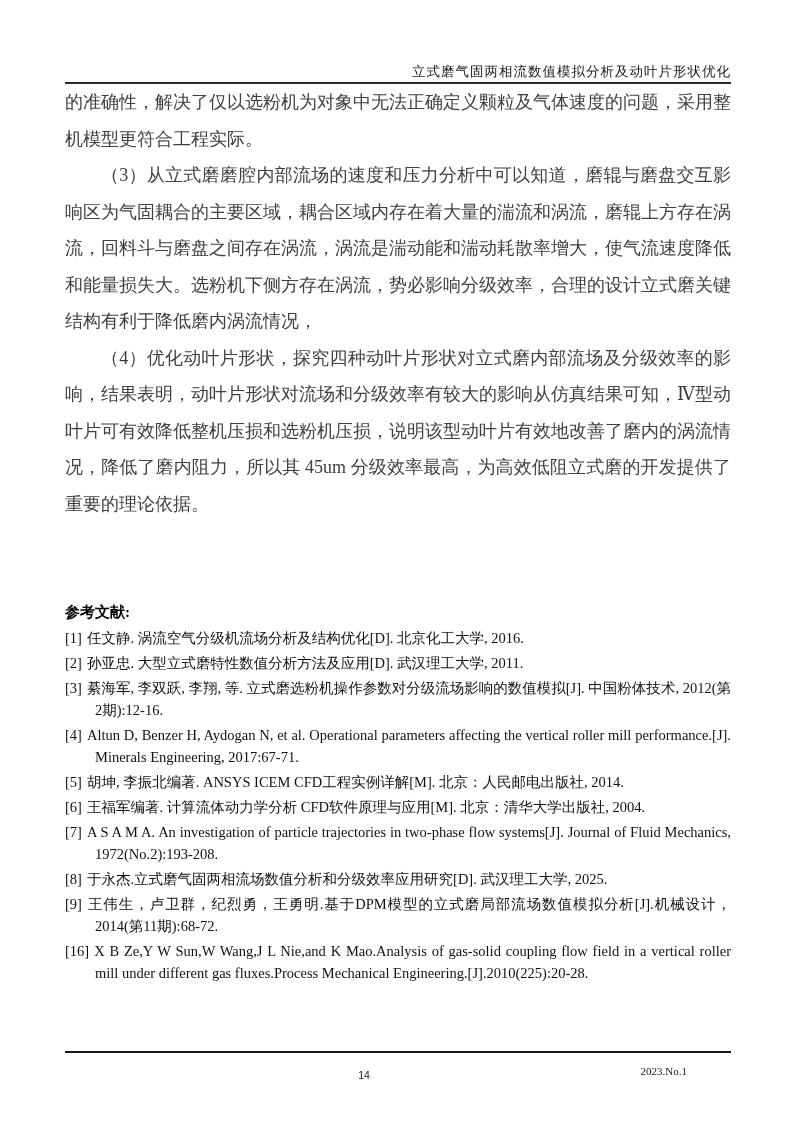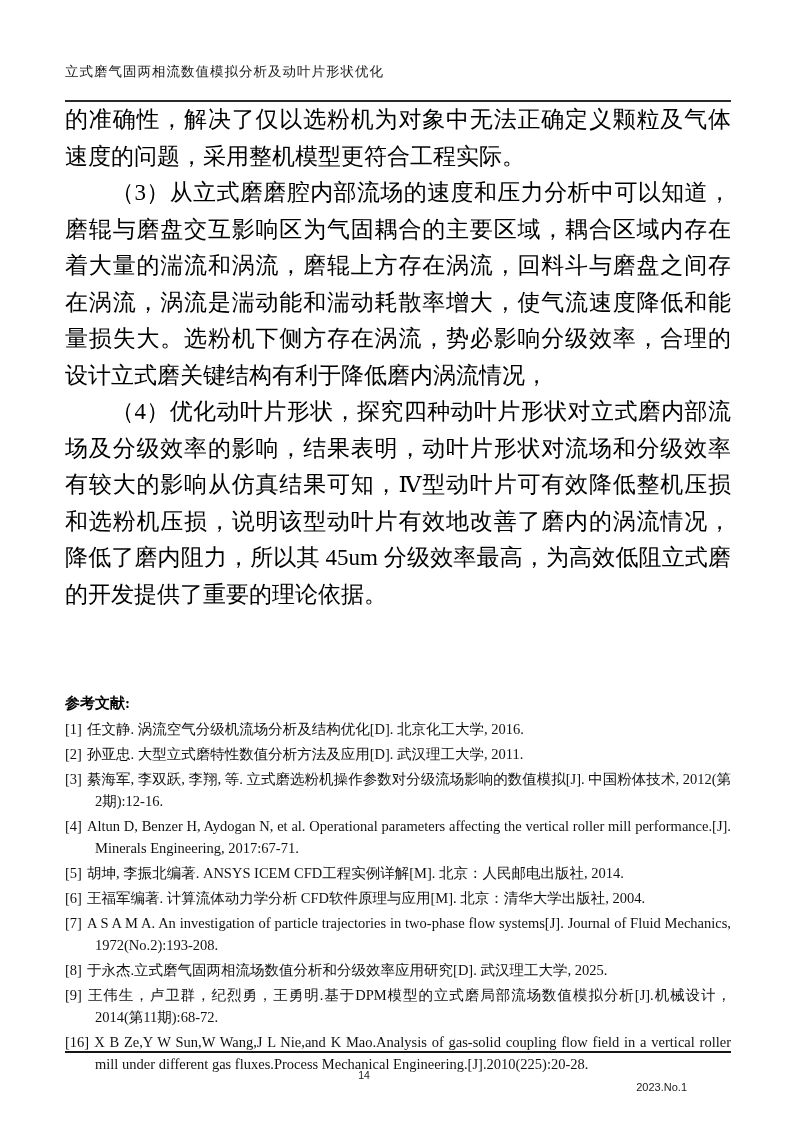--- a/index.html
+++ b/index.html
@@ -20,38 +20,38 @@
   .content {
     position: absolute;
     left: 65px;
     right: 62px;
     top: 0;
   }
 
   
   .running-header {
     padding-top: 64px;
-    padding-bottom: 21px;
+    padding-bottom: 3px;
     border-bottom: 2px solid #2a2a2a;
-    text-align: left;
+    text-align: right;
   }
   .running-header .title {
     font-size: 13.5px;
     line-height: 15px;
     letter-spacing: 1px;
     color: #1a1a1a;
   }
 
   
   .body-text { margin-top: 0; }
   .para {
-    font-size: 23px;
+    font-size: 18px;
     line-height: 36.5px;
     text-align: justify;
-    color: #000000;
+    color: #404040;
   }
   .para.indent { text-indent: 2em; }
 
   
   .references { margin-top: 80px; }
   .references h3 {
     font-size: 15px;
     line-height: 20px;
     font-weight: bold;
     margin-bottom: 5px;
@@ -86,23 +86,24 @@
   }
   .page-num {
     display: inline-block;
     font-size: 10.5px;
     color: #1a1a1a;
     transform: translateX(-34px);
   }
   .issue {
     position: absolute;
     right: 44px;
-    top: 16px;
+    top: 0;
     font-size: 11px;
     color: #1a1a1a;
+    font-family: Liberation Serif, serif;
   }
 </style>
 </head>
 <body>
 
 <div class="page">
   <div class="content">
 
     <header class="running-header">
       <div class="title">立式磨气固两相流数值模拟分析及动叶片形状优化</div>

